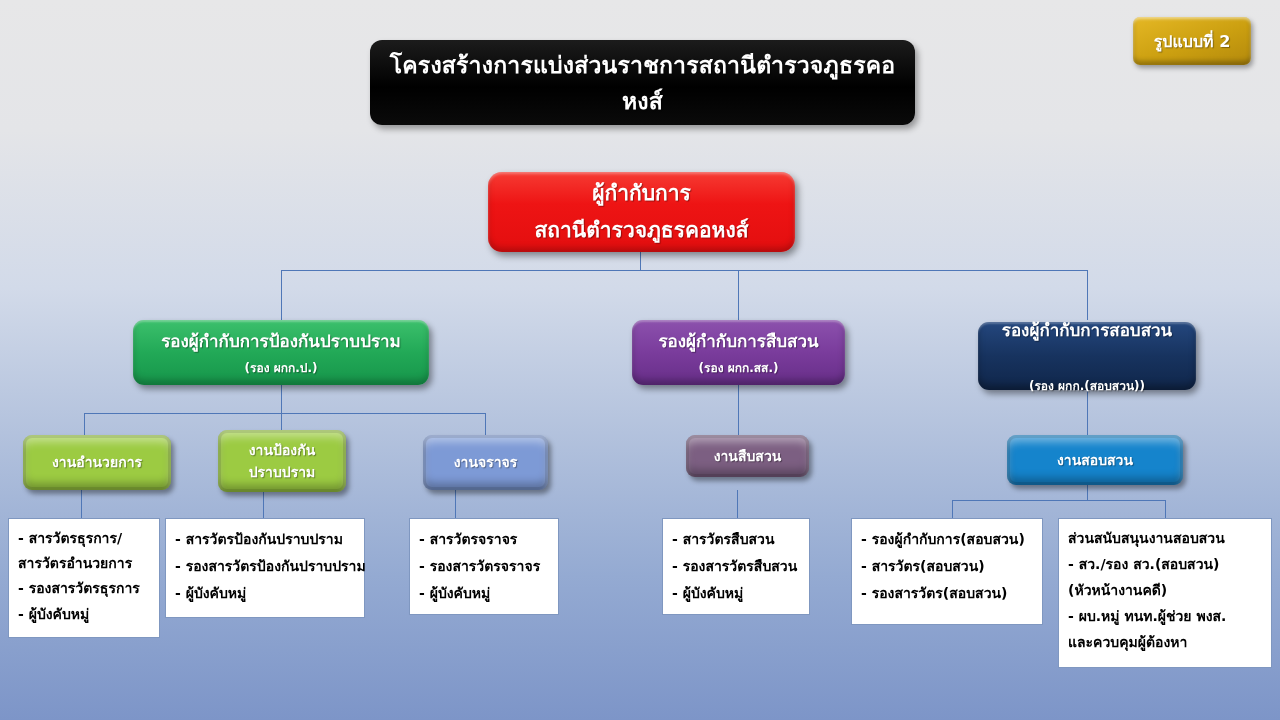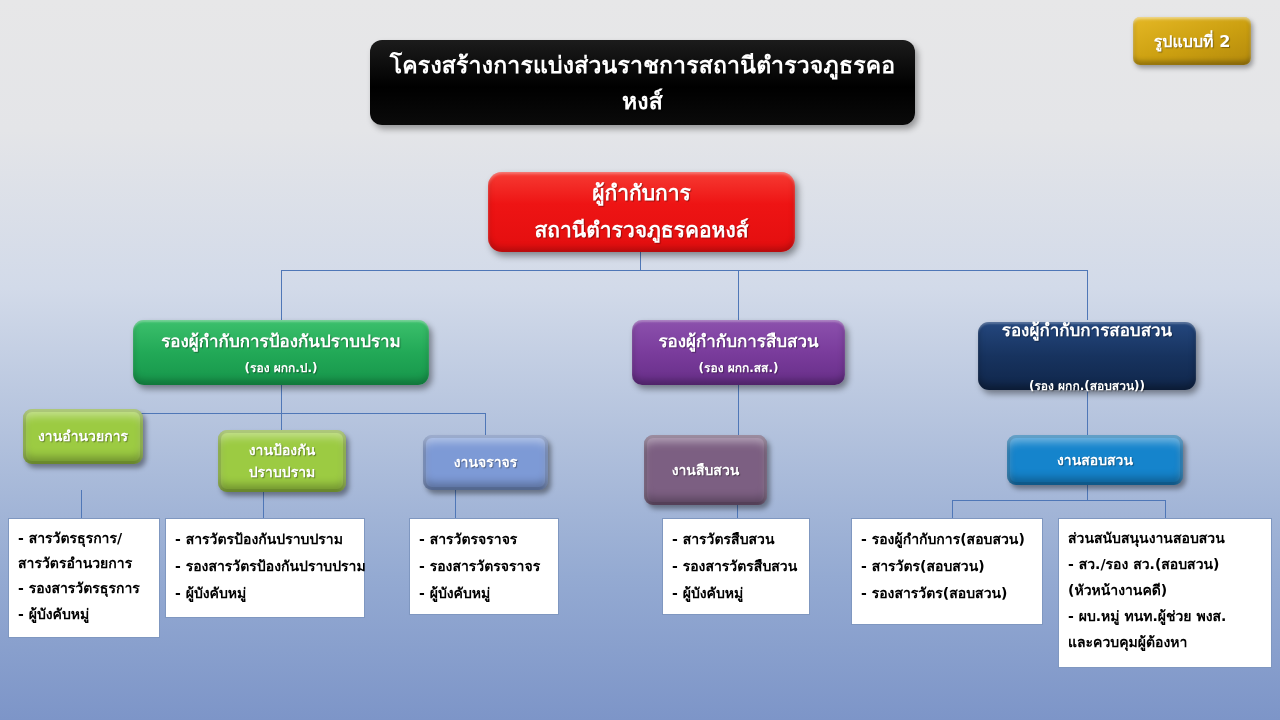--- a/index.html
+++ b/index.html
@@ -96,44 +96,44 @@
   <div class="node red-box" style="left:488px;top:163px;width:307px;height:80px;margin-top:9px;">
     <span>ผู้กำกับการ</span>
     <span>สถานีตำรวจภูธรคอหงส์</span>
   </div>
 
   <div class="node lvl2 green-box" style="left:133px;top:320px;width:296px;height:65px;">
     <span>รองผู้กำกับการป้องกันปราบปราม</span>
     <span class="sub">(รอง ผกก.ป.)</span>
   </div>
 
-  <div class="node lvl2 purple-box" style="left:632px;top:320px;width:213px;height:65px;border-radius:10px;">
+  <div class="node lvl2 purple-box" style="left:632px;top:320px;width:213px;height:65px;">
     <span>รองผู้กำกับการสืบสวน</span>
     <span class="sub">(รอง ผกก.สส.)</span>
   </div>
 
   <div class="node lvl2 navy-box" style="left:978px;top:322px;width:218px;height:68px;">
     <span>รองผู้กำกับการสอบสวน</span>
     <span class="sub">(รอง ผกก.(สอบสวน))</span>
   </div>
 
-  <div class="node lvl3 lgreen-box" style="left:23px;top:409px;width:120px;height:55px;">
+  <div class="node lvl3 lgreen-box" style="left:23px;top:435px;width:148px;height:55px;">
     <span>งานอำนวยการ</span>
   </div>
 
   <div class="node lvl3 lgreen-box" style="left:218px;top:430px;width:128px;height:62px;">
     <span>งานป้องกัน</span>
     <span>ปราบปราม</span>
   </div>
 
   <div class="node lvl3 lblue-box" style="left:423px;top:435px;width:125px;height:55px;">
     <span>งานจราจร</span>
   </div>
 
-  <div class="node lvl3 plum-box" style="left:644px;top:435px;width:123px;height:70px;">
+  <div class="node lvl3 plum-box" style="left:686px;top:435px;width:123px;height:42px;">
     <span>งานสืบสวน</span>
   </div>
 
   <div class="node lvl3 blue-box" style="left:1007px;top:435px;width:176px;height:50px;">
     <span>งานสอบสวน</span>
   </div>
 
   <div class="wbox" style="left:8px;top:518px;width:152px;height:120px;line-height:1.8;">
       <div>- สารวัตรธุรการ/</div>
       <div>สารวัตรอำนวยการ</div>

